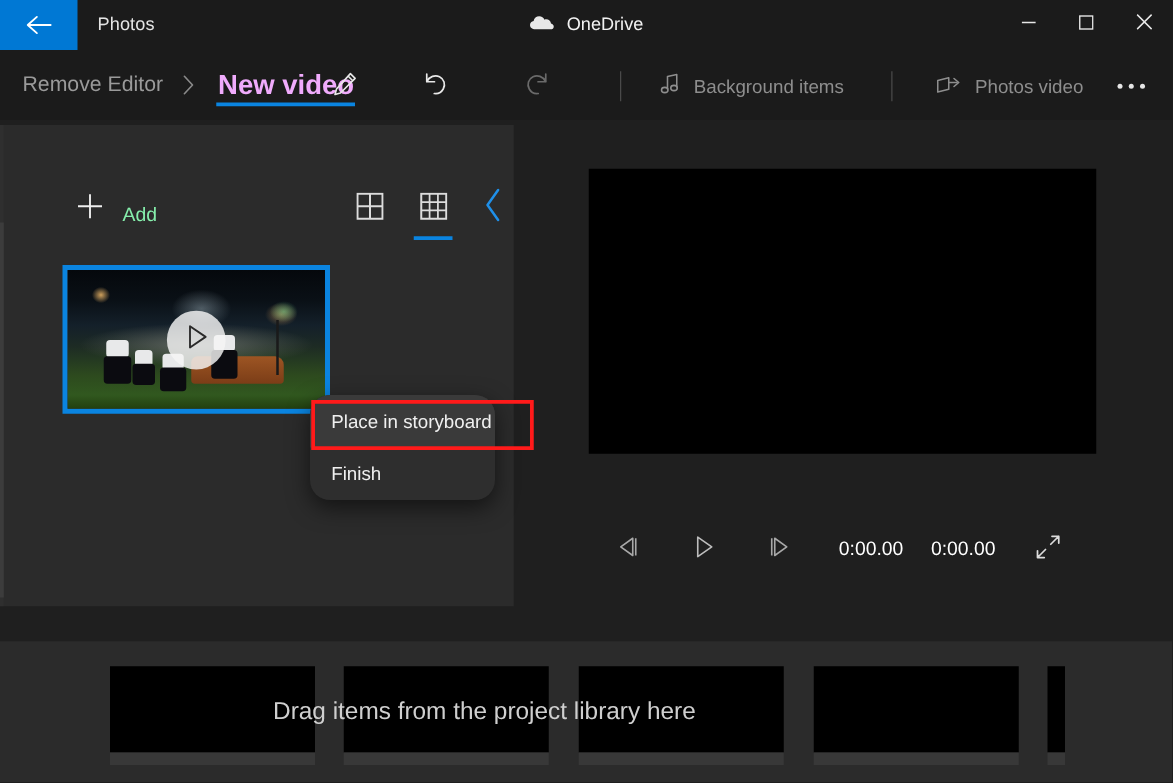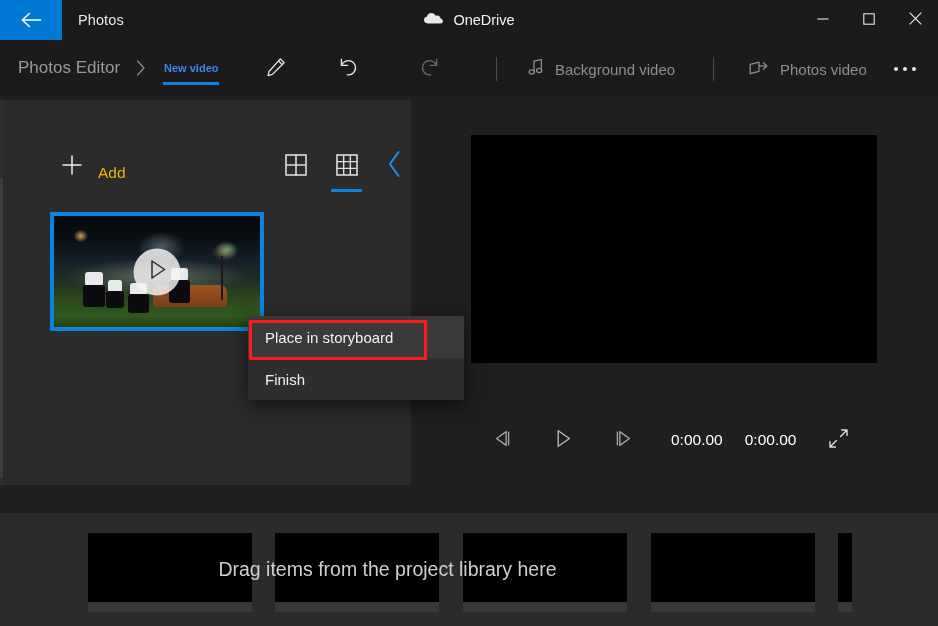--- a/index.html
+++ b/index.html
@@ -120,22 +120,22 @@
   }
   .crumb-current-wrap {
     position: relative;
     height: 56px;
     display: flex;
     align-items: center;
     padding: 0 6px;
     cursor: pointer;
   }
   .crumb-current {
-    font-size: 11px;
-    color: #3b82f6;
+    font-size: 22px;
+    color: #f0abfc;
     font-weight: 700;
     text-align: center;
   }
   .crumb-underline {
     position: absolute;
     left: 5px; right: 5px;
     bottom: 11px;
     height: 3px;
     background: #0a84e0;
   }
@@ -214,21 +214,21 @@
     position: absolute;
     left: 60px; top: 150px;
     height: 34px;
     display: flex;
     align-items: center;
     gap: 14px;
     cursor: pointer;
   }
   .add-label {
     font-size: 15.5px;
-    color: #eab308;
+    color: #86efac;
     margin-top: 12px;
   }
 
   .view-toggle {
     position: absolute;
     top: 150px;
     width: 34px; height: 34px;
     display: flex;
     align-items: center;
     justify-content: center;
@@ -307,23 +307,23 @@
     background: rgba(245,245,245,.82);
     display: flex;
     align-items: center;
     justify-content: center;
   }
 
   
   .ctx-menu {
     position: absolute;
     left: 248px; top: 316px;
-    width: 216px; height: 84px;
+    width: 148px; height: 84px;
     background: #2e2e2e;
-    border-radius: 1px;
+    border-radius: 16px;
     box-shadow: 0 6px 18px rgba(0,0,0,.55);
     overflow: hidden;
   }
   .ctx-item {
     height: 42px;
     display: flex;
     align-items: center;
     padding-left: 17px;
     font-size: 15px;
     color: #f0f0f0;
@@ -462,21 +462,21 @@
             <path d="M0.7 0.7 L12.3 12.3 M12.3 0.7 L0.7 12.3" stroke="#e8e8e8" stroke-width="1.15" fill="none"></path>
           </svg>
         </span>
       </div>
     </div>
   </div>
 
   <div class="cmdbar">
 
     <div class="breadcrumb">
-      <span class="crumb-parent">Photos Editor</span>
+      <span class="crumb-parent">Remove Editor</span>
       <span class="crumb-sep">
         <svg width="10" height="16" viewBox="0 0 10 16">
           <path d="M1.5 1 L8 8 L1.5 15" fill="none" stroke="#8a8a8a" stroke-width="1.3" stroke-linecap="round" stroke-linejoin="round"></path>
         </svg>
       </span>
       <span class="crumb-current-wrap">
         <span class="crumb-current">New video</span>
         <span class="crumb-underline"></span>
       </span>
     </div>
@@ -513,21 +513,21 @@
     <div class="vsep" style="left:496px"></div>
 
     <div class="cmd-text-btn" style="left:528px">
       <span>
         <svg width="16" height="18" viewBox="0 0 16 18">
           <path d="M6.0 13.4 V3.2 L13.4 1.6 V11.8" fill="none" stroke="#8e8e8e" stroke-width="1.25" stroke-linejoin="round"></path>
           <ellipse cx="3.8" cy="14.0" rx="2.6" ry="2.1" fill="none" stroke="#8e8e8e" stroke-width="1.25"></ellipse>
           <ellipse cx="11.2" cy="12.4" rx="2.6" ry="2.1" fill="none" stroke="#8e8e8e" stroke-width="1.25"></ellipse>
         </svg>
       </span>
-      <span class="lbl">Background video</span>
+      <span class="lbl">Background items</span>
     </div>
 
     <div class="vsep" style="left:713px"></div>
 
     <div class="cmd-text-btn" style="left:748px">
       <span>
         <svg width="21" height="18" viewBox="0 0 21 18">
           <path d="M2.2 15.6 V6.4 L11.0 4.2 V13.4 Z" fill="none" stroke="#8e8e8e" stroke-width="1.25" stroke-linejoin="round"></path>
           <path d="M11.0 8.0 H18.2" fill="none" stroke="#8e8e8e" stroke-width="1.25"></path>
           <path d="M15.2 4.8 L19.0 8.0 L15.2 11.2" fill="none" stroke="#8e8e8e" stroke-width="1.25" stroke-linejoin="round" stroke-linecap="round"></path>

